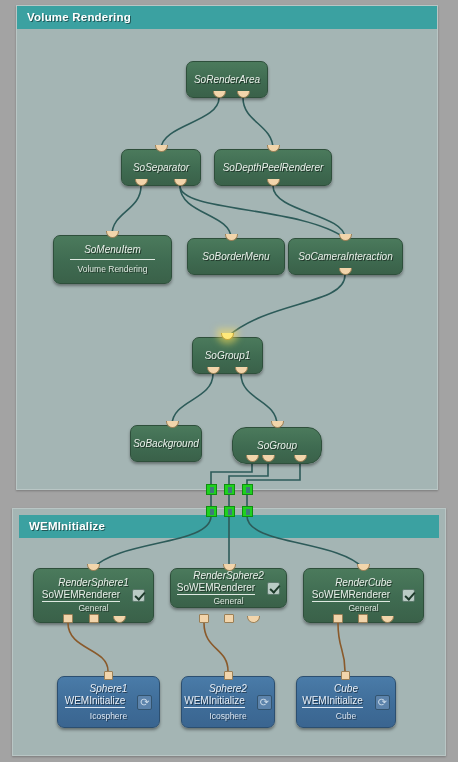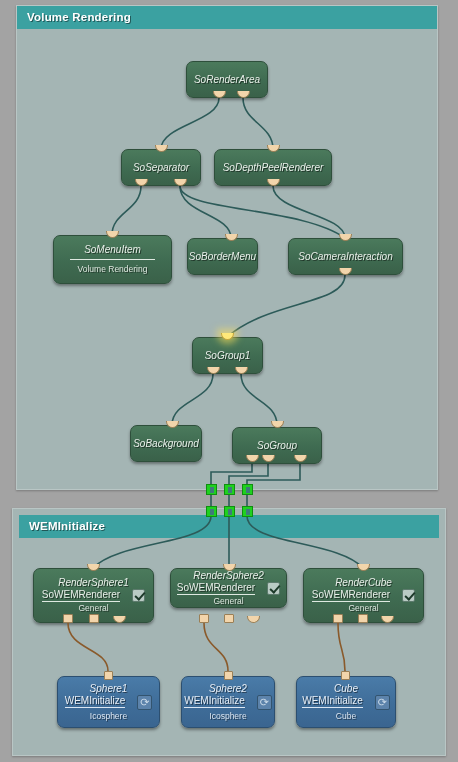--- a/index.html
+++ b/index.html
@@ -251,21 +251,21 @@
   <div class="conn in" style="left:267px; top:145px;"></div>
   <div class="conn out" style="left:267px; top:179px;"></div>
 
   <div class="node green" style="left:53px; top:235px; width:119px; height:49px;">
     <div class="nm">SoMenuItem</div>
     <div class="divider"></div>
     <div class="sub">Volume Rendering</div>
   </div>
   <div class="conn in" style="left:106px; top:231px;"></div>
 
-  <div class="node green simple" style="left:187px; top:238px; width:71px; height:37px;">
+  <div class="node green simple" style="left:187px; top:238px; width:98px; height:37px;">
     <div class="nm">SoBorderMenu</div>
   </div>
   <div class="conn in" style="left:225px; top:234px;"></div>
 
   <div class="node green simple" style="left:288px; top:238px; width:115px; height:37px;justify-content:center;">
     <div class="nm">SoCameraInteraction</div>
   </div>
   <div class="conn in" style="left:339px; top:234px;"></div>
   <div class="conn out" style="left:339px; top:268px;"></div>
 
@@ -274,21 +274,21 @@
   </div>
   <div class="conn in hl" style="left:221px; top:333px;"></div>
   <div class="conn out" style="left:207px; top:367px;"></div>
   <div class="conn out" style="left:235px; top:367px;"></div>
 
   <div class="node green simple" style="left:130px; top:425px; width:72px; height:37px;text-align:center;">
     <div class="nm">SoBackground</div>
   </div>
   <div class="conn in" style="left:166px; top:421px;"></div>
 
-  <div class="node green simple" style="left:232px; top:427px; width:90px; height:37px;">
+  <div class="node green simple" style="left:232px; top:427px; width:90px; height:37px;border-radius:14px;">
     <div class="nm">SoGroup</div>
   </div>
   <div class="conn in" style="left:271px; top:421px;"></div>
   <div class="conn out" style="left:246px; top:455px;"></div>
   <div class="conn out" style="left:262px; top:455px;"></div>
   <div class="conn out" style="left:294px; top:455px;"></div>
 
   <div class="port" style="left:206px; top:484px;"></div>
   <div class="port" style="left:224px; top:484px;"></div>
   <div class="port" style="left:242px; top:484px;"></div>

